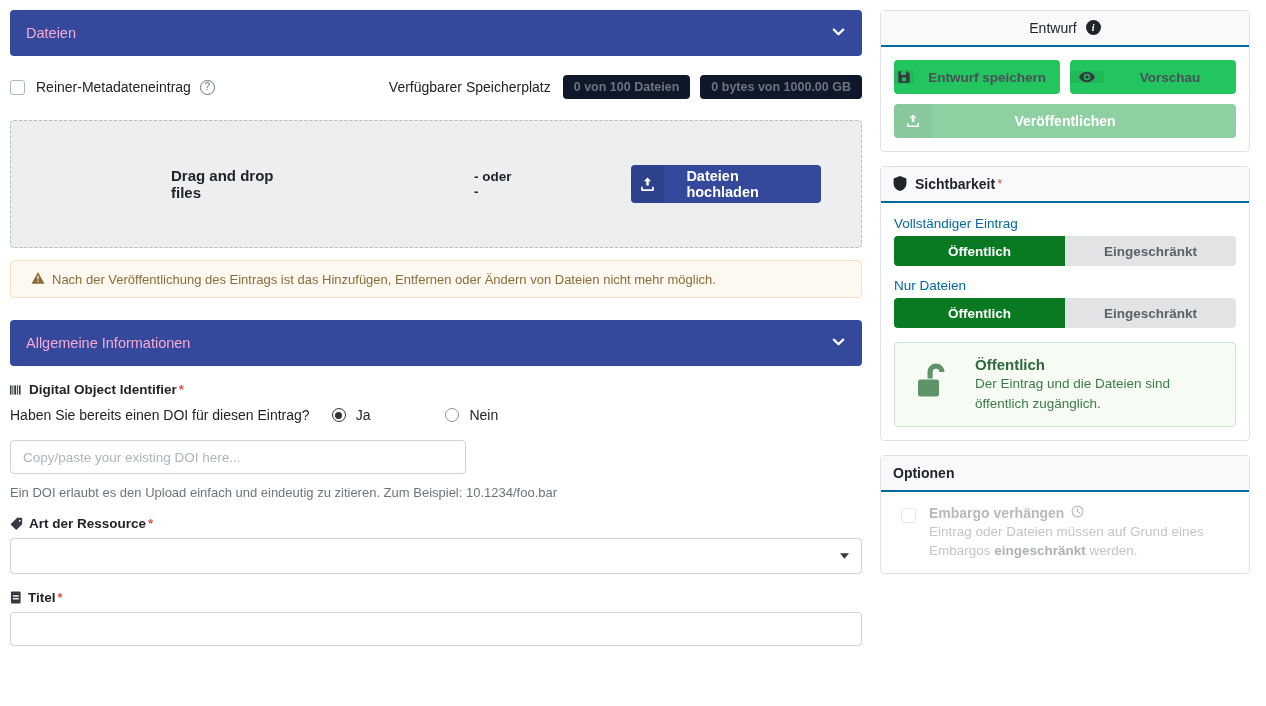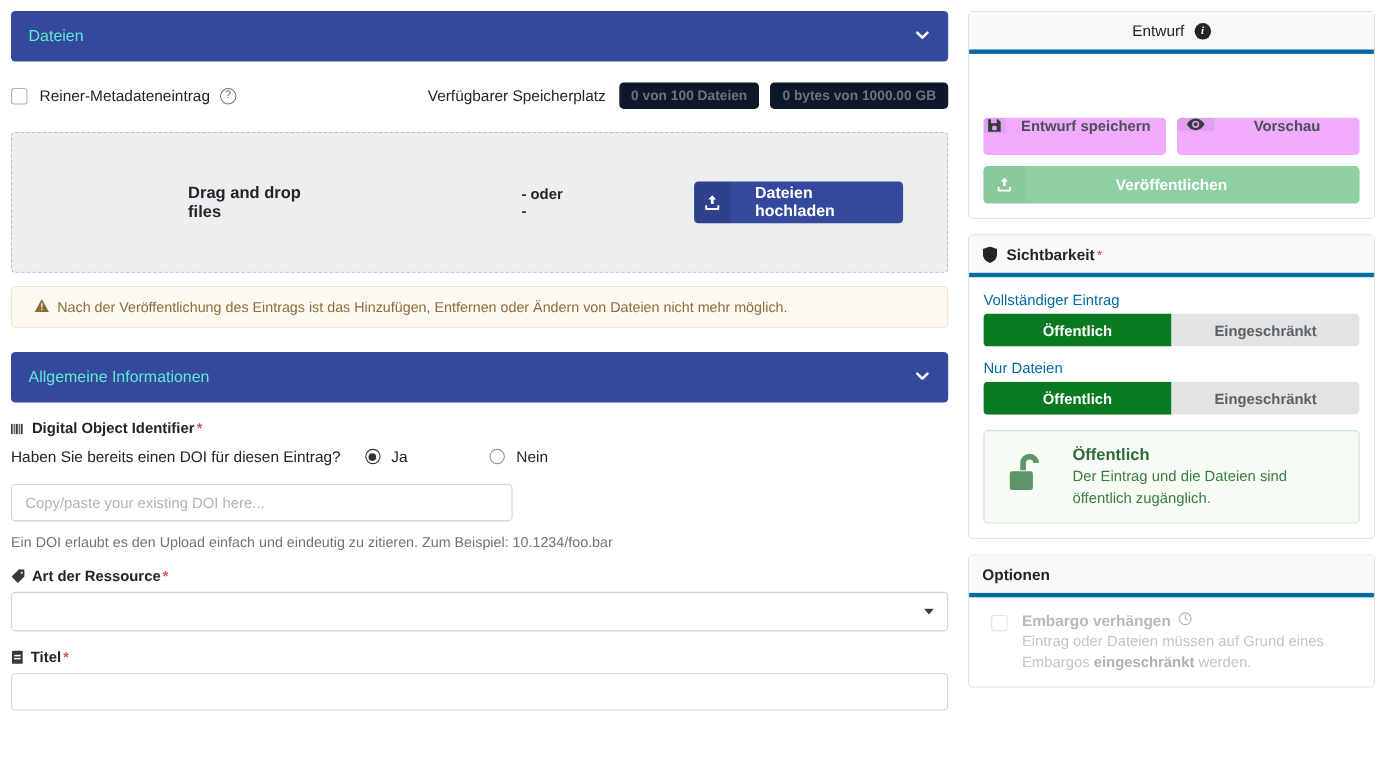--- a/index.html
+++ b/index.html
@@ -11,21 +11,21 @@
     color: #212529;
     overflow: hidden;
   }
   .page { position: relative; width: 1266px; height: 706px; display: flex; }
 
   
   .left-col { width: 872px; padding: 10px 10px 0 10px; }
 
   .section-header {
     background: #34499c;
-    color: #5eead4;
+    color: #f9a8d4;
     border-radius: 4px;
     height: 46px;
     display: flex;
     align-items: center;
     justify-content: space-between;
     padding: 0 16px;
     font-size: 14.5px;
     cursor: pointer;
   }
   .section-header .chev { font-size: 16px; font-weight: bold; line-height: 1; }
@@ -143,40 +143,39 @@
     background: #fff; margin-top: 7px;
   }
 
   
   .right-col { width: 394px; padding: 10px 16px 0 8px; }
   .card {
     border: 1px solid #dee2e6; border-radius: 4px;
     background: #fff; margin-bottom: 14px;
   }
   .card-head {
-    background: #f8f9fa; border-bottom: 4px solid #0369a1;
+    background: #f8f9fa; border-bottom: 2px solid #0369a1;
     padding: 9px 12px; font-size: 14px; color: #212529;
-    display: flex; align-items: center;
+    display: flex; align-items: flex-start;
   }
   .card-head.center { justify-content: center; }
   .card-head .info-dot {
     display: inline-flex; align-items: center; justify-content: center;
     width: 15px; height: 15px; border-radius: 50%;
     background: #212529; color: #fff; font-size: 10px;
     font-weight: bold; font-style: italic; margin-left: 9px; cursor: pointer;
     font-family: "Liberation Serif", serif;
   }
   .card-body { padding: 13px 13px; }
 
   .btn-row { display: flex; gap: 10px; }
   .gbtn {
-    display: flex; align-items: flex-start; border-radius: 4px;
-    background: #f0abfc; color: #495057; cursor: pointer; overflow: hidden;
+    display: flex; align-items: center; border-radius: 4px;
+    background: #22c55e; color: #495057; cursor: pointer; overflow: hidden;
     height: 34px;
-    margin-top: 45px;
   }
   .gbtn .ic {
     display: flex; align-items: center; justify-content: center;
     width: 34px; background: rgba(0,0,0,.06);
   }
   .gbtn .lb { display: flex; align-items: center; justify-content: center; flex: 1; padding: 0 14px;
               font-size: 13.5px; font-weight: bold; white-space: nowrap; }
   .gbtn.save { width: 167px; }
   .gbtn.prev { width: 167px; }
   .pub-btn {

